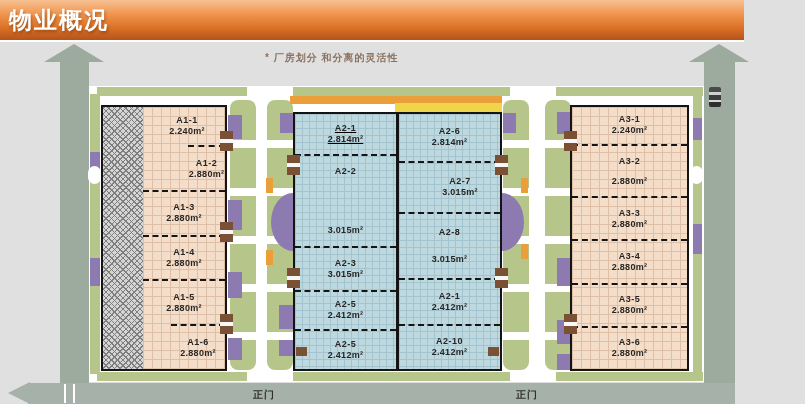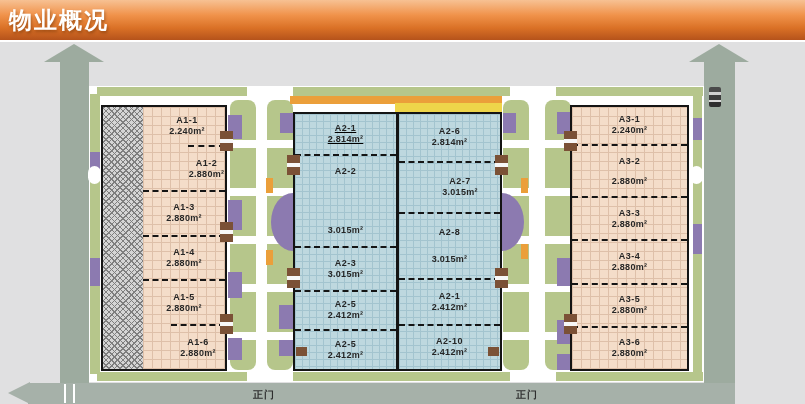--- a/index.html
+++ b/index.html
@@ -1,20 +1,20 @@
 <!DOCTYPE html>
 <html><head>
 <meta charset="utf-8">
 <style>
   html,body{margin:0;padding:0;background:#e0e0e1;}
   .stage{position:relative;width:805px;height:404px;overflow:hidden;
          font-family:"Liberation Sans",sans-serif;background:#e0e0e1;}
 
   
-  .hdr{position:absolute;left:0;top:0;width:805px;height:40px;
+  .hdr{position:absolute;left:0;top:0;width:744px;height:40px;
        background:linear-gradient(180deg,#f7c193 0%,#f0924a 38%,#da7126 70%,#b5531b 100%);
        border-bottom:2px solid #ffffff;}
   .hdr-title{position:absolute;left:9px;top:5px;color:#ffffff;font-size:23px;font-weight:bold;
              letter-spacing:2px;text-shadow:1px 2px 3px rgba(90,40,0,.45);}
 
   .annot{position:absolute;left:265px;top:51px;font-size:10px;font-weight:bold;color:#8c7260;letter-spacing:1px;}
 
   
   .site-bg{position:absolute;left:89px;top:86px;width:616px;height:296px;background:#ffffff;}
 
@@ -76,20 +76,21 @@
 </style>
 </head>
 <body>
 
 <div class="stage">
 
   <div class="hdr">
     <span class="hdr-title">物业概况</span>
   </div>
 
+  <div class="annot">* 厂房划分 和分离的灵活性</div>
 
   <div class="site-bg"></div>
 
   <div class="head-up" style="left:44px;top:44px;"></div>
   <div class="shaft" style="left:60px;top:62px;width:29px;height:321px;"></div>
   <div class="head-up" style="left:689px;top:44px;"></div>
   <div class="shaft" style="left:704px;top:62px;width:31px;height:342px;"></div>
   <div class="signpost" style="left:709px;top:87px;"></div>
   <div class="road" style="left:28px;top:383px;width:707px;height:21px;"></div>
   <div class="head-left" style="left:8px;top:382px;"></div>

